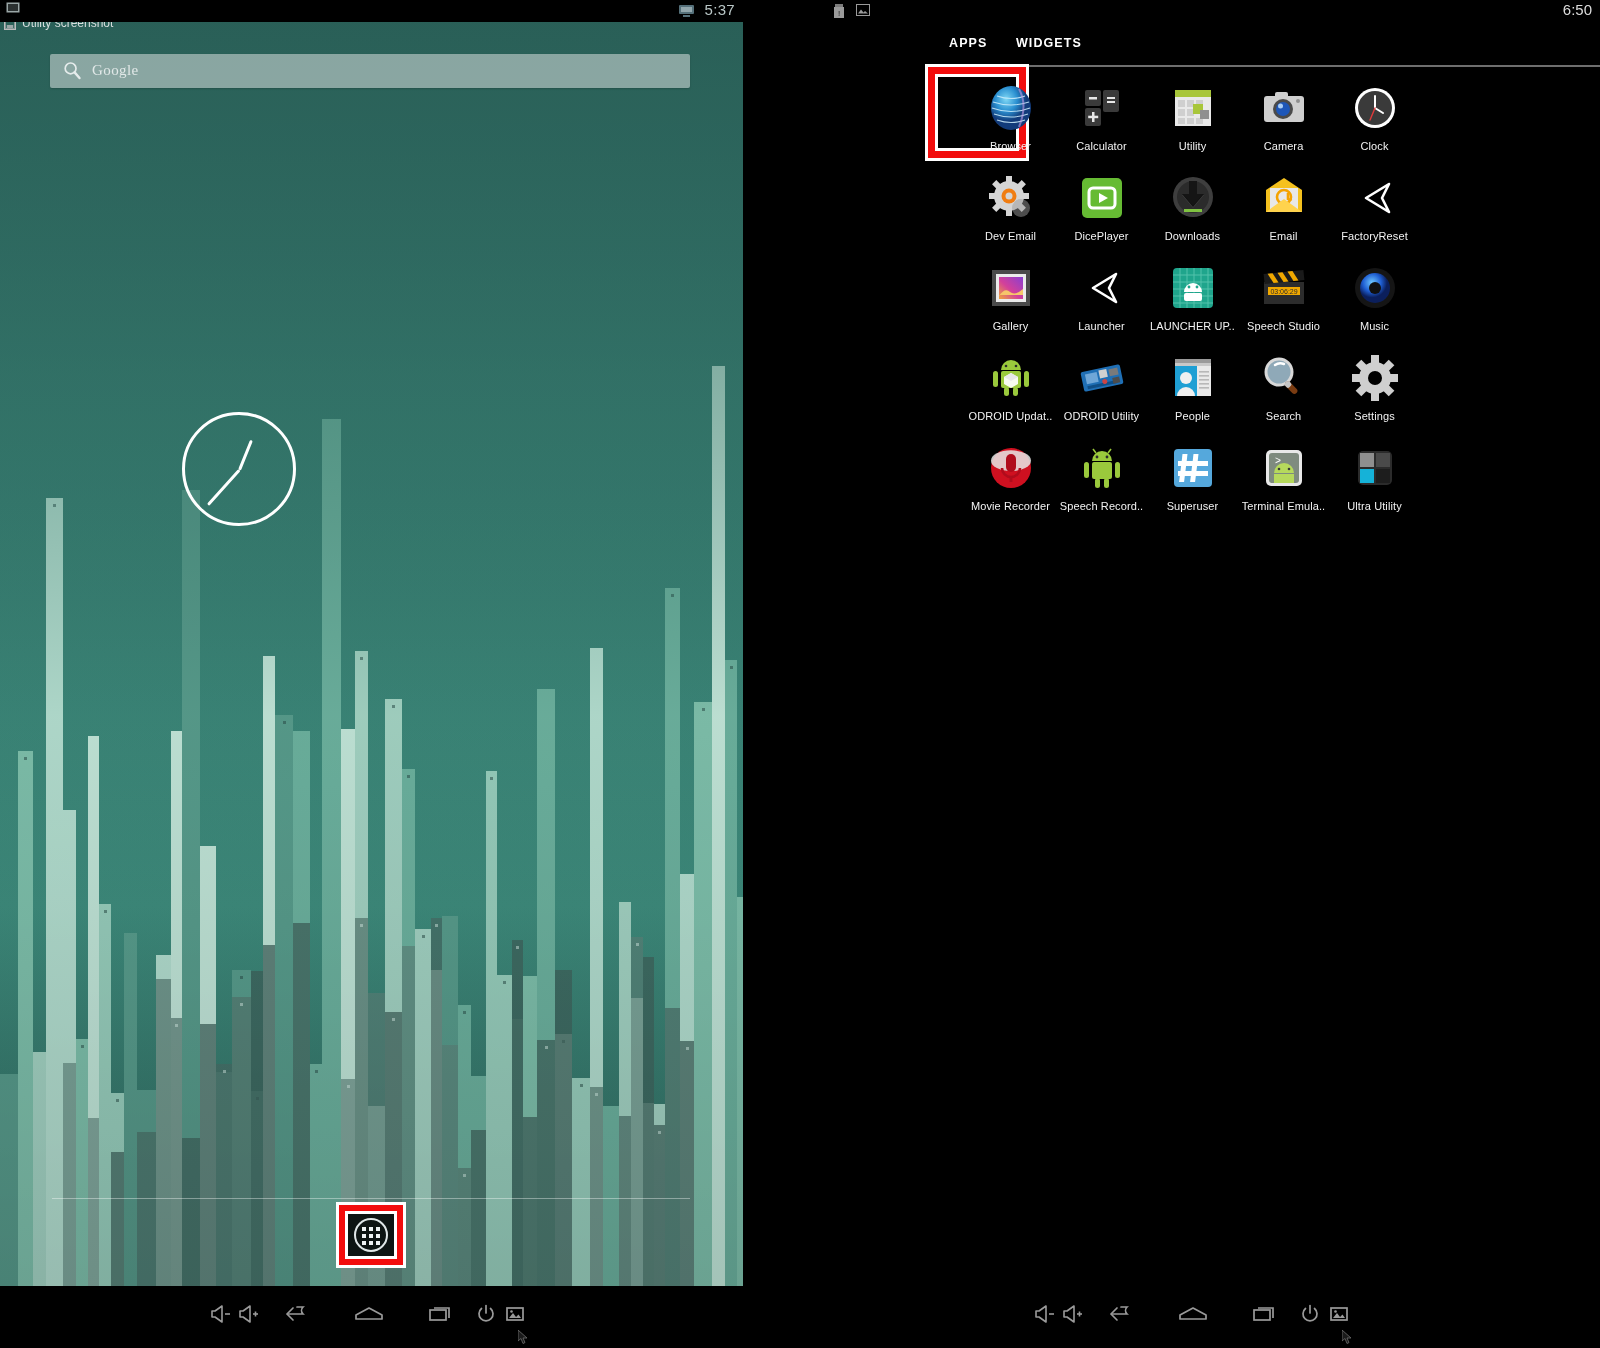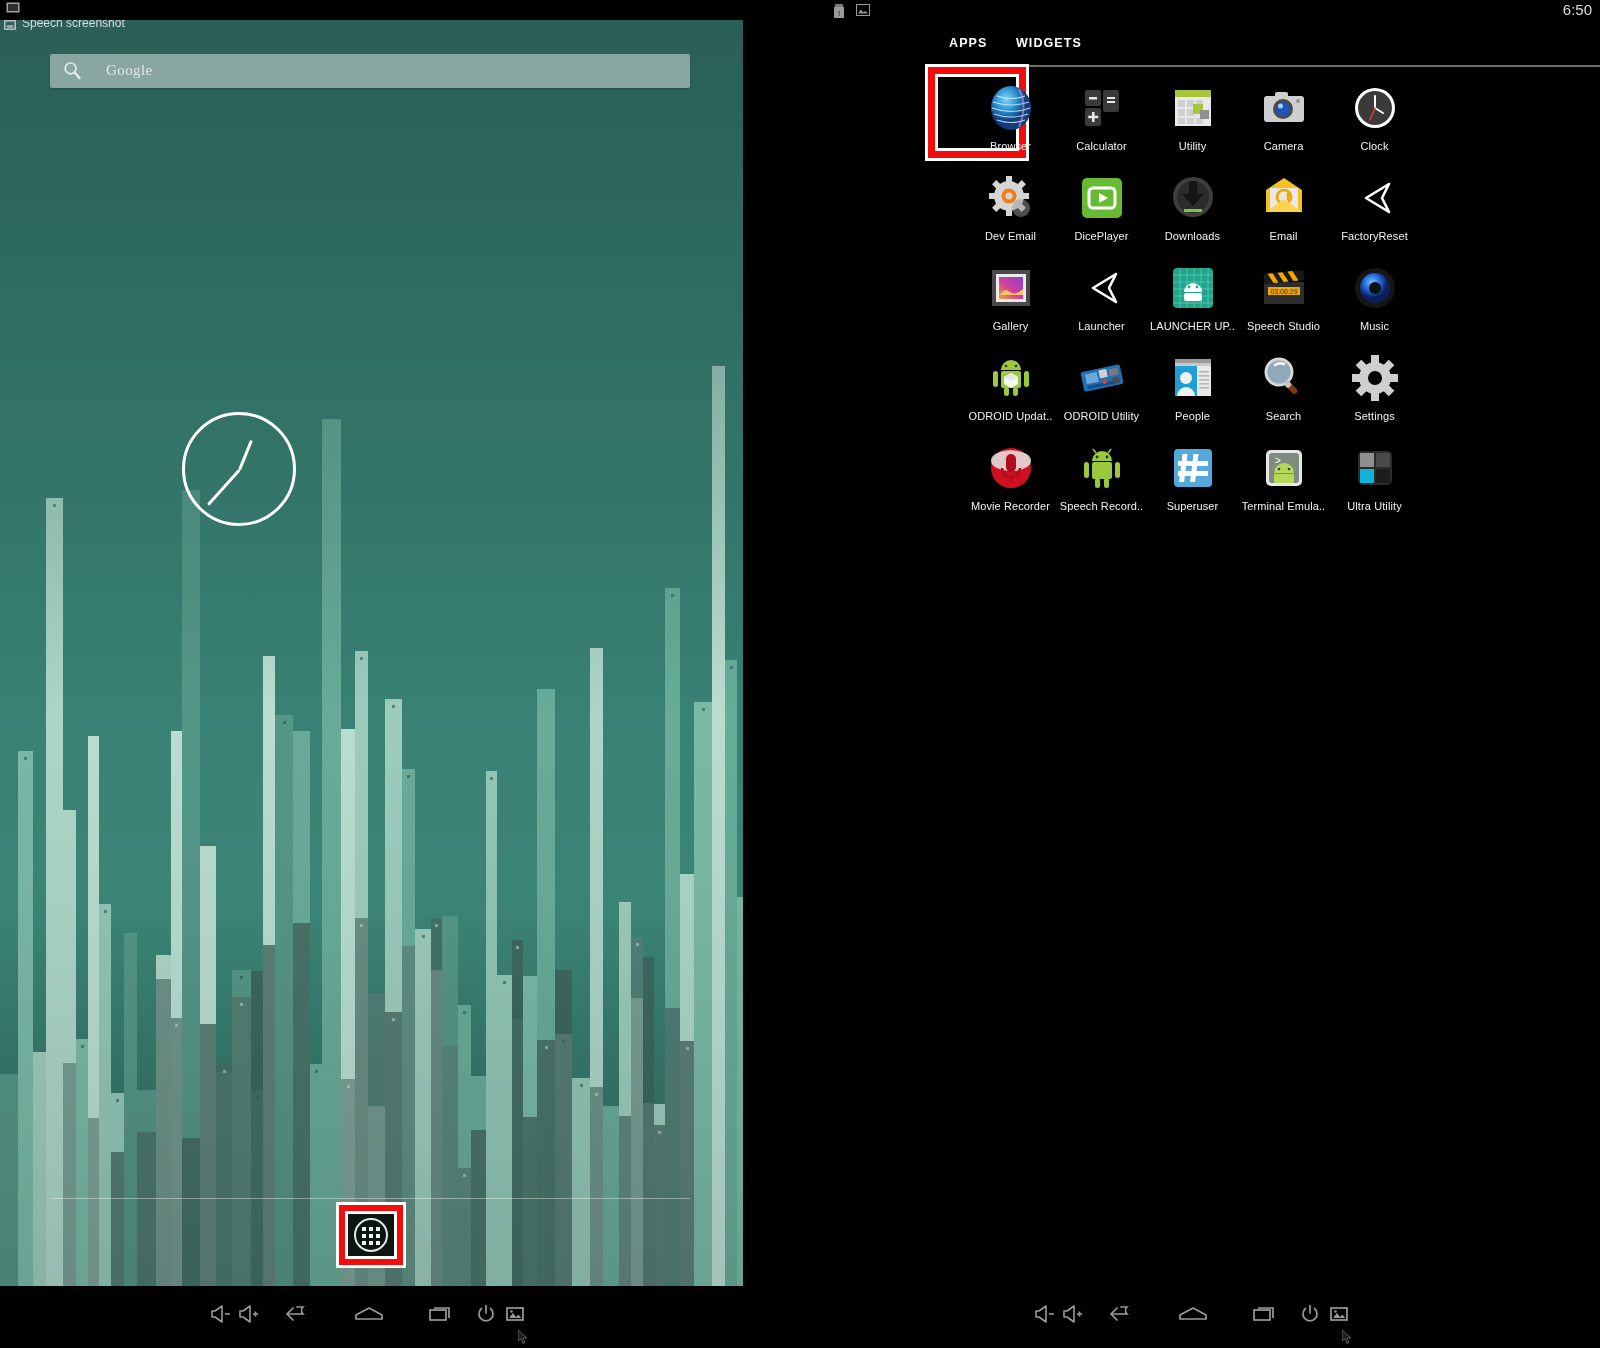--- a/index.html
+++ b/index.html
@@ -26,21 +26,21 @@
 
   #wall { position:absolute; left:0; top:20px; width:743px; height:1266px;
      overflow:hidden; background:linear-gradient(180deg,#2f6b63 0%,#357a6e 38%,#3d8a7b 70%,#2b5d55 100%); }
   .bar { position:absolute; bottom:0; }
   .dot { position:absolute; width:3px; height:3px; background:rgba(40,70,65,.55); }
 
   #searchbar { position:absolute; left:50px; top:54px; width:640px; height:34px;
      background:rgba(175,192,190,.72); border-radius:2px; z-index:20;
      box-shadow:0 1px 2px rgba(0,0,0,.18); }
   #searchbar .mag { position:absolute; left:13px; top:7px; width:19px; height:19px; }
-  #searchbar .gtxt { position:absolute; left:56px; top:8px; font-size:15px;
+  #searchbar .gtxt { position:absolute; left:42px; top:8px; font-size:15px;
      color:#e9eeee; font-family:"Liberation Serif", serif; opacity:.92; letter-spacing:.4px; }
 
   #clockwidget { position:absolute; left:182px; top:412px; width:114px; height:114px;
      border:3px solid #fff; border-radius:50%; z-index:20; }
   #clockwidget .hand { position:absolute; background:#fff; transform-origin:bottom center; }
 
   #allapps-hl { position:absolute; left:336px; top:1202px; width:70px; height:66px; z-index:25;
      border:3px solid #fff; background:#000; }
   #allapps-hl .red { position:absolute; left:0; top:0; right:0; bottom:0;
      border:6px solid #f20d0d; }
@@ -215,32 +215,40 @@
         <div class="dot" style="left: 686px; top: 1027px; background: rgba(230, 245, 240, 0.5);"></div>
         <div class="bar" style="left: 694px; width: 18px; height: 584px; background: rgba(140, 201, 180, 0.88);"></div>
         <div class="dot" style="left: 702px; top: 688px;"></div>
         <div class="bar" style="left: 712px; width: 13px; height: 920px; background: rgba(210, 238, 226, 0.95);"></div>
         <div class="bar" style="left: 725px; width: 12px; height: 626px; background: rgba(120, 186, 166, 0.85);"></div>
         <div class="dot" style="left: 730px; top: 646px;"></div>
         <div class="bar" style="left: 737px; width: 11px; height: 389px; background: rgba(140, 201, 180, 0.88);"></div>
         <div style="position: absolute; left: 0px; top: 0px; width: 100%; height: 100%; background: linear-gradient(rgba(40, 92, 84, 0.78) 0%, rgba(47, 106, 96, 0.42) 30%, rgba(55, 120, 108, 0.1) 55%, rgba(30, 70, 64, 0.22) 100%);"></div>
       </div>
 
+    <div id="left-statusbar">
+      <svg class="sb-shot" viewBox="0 0 17 13">
+        <rect x="1" y="1" width="15" height="9" rx="1" fill="#55707a"></rect>
+        <rect x="3" y="3" width="11" height="5" fill="#93a7ad"></rect>
+        <rect x="5" y="11" width="7" height="2" fill="#55707a"></rect>
+      </svg>
+      <span class="sb-time">5:37</span>
+    </div>
 
     <svg id="left-notif-icon" viewBox="0 0 14 11">
       <rect x="0.5" y="0.5" width="13" height="10" fill="#9aa6a6"></rect>
       <rect x="2" y="2" width="10" height="7" fill="#2b3030"></rect>
     </svg>
 
     <div id="left-notif-strip">
       <svg class="nico" viewBox="0 0 12 10">
         <rect x="0.5" y="0.5" width="11" height="9" fill="none" stroke="#9aa6a6"></rect>
         <rect x="2" y="5" width="8" height="4" fill="#9aa6a6"></rect>
       </svg>
-      <span class="nrow">Speech screenshot</span>
+      <span class="nrow">Utility screenshot</span>
     </div>
 
     <div id="searchbar">
       <svg class="mag" viewBox="0 0 19 19">
         <circle cx="7.6" cy="7.4" r="5.4" fill="none" stroke="#e6ecec" stroke-width="1.7"></circle>
         <line x1="11.6" y1="11.4" x2="16.5" y2="17" stroke="#e6ecec" stroke-width="2.4" stroke-linecap="round"></line>
       </svg>
       <span class="gtxt" title="Google">Google</span>
     </div>
 

